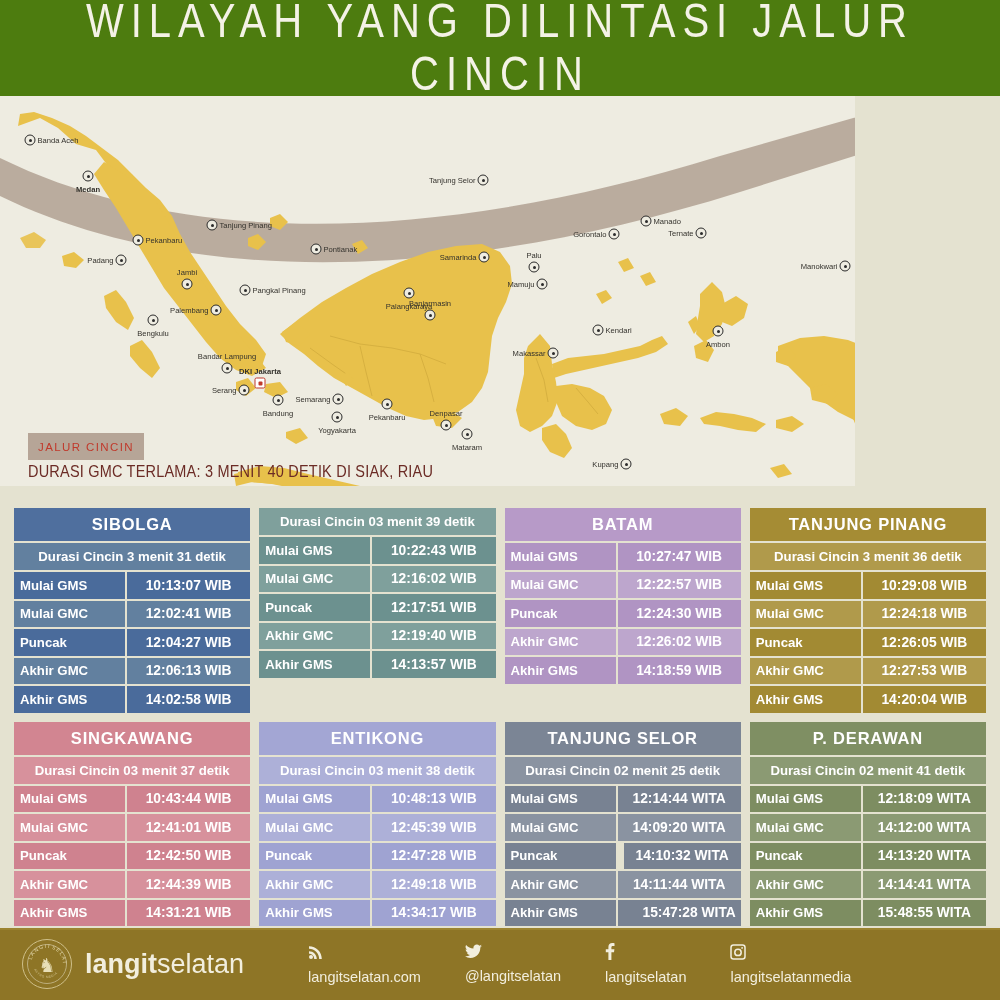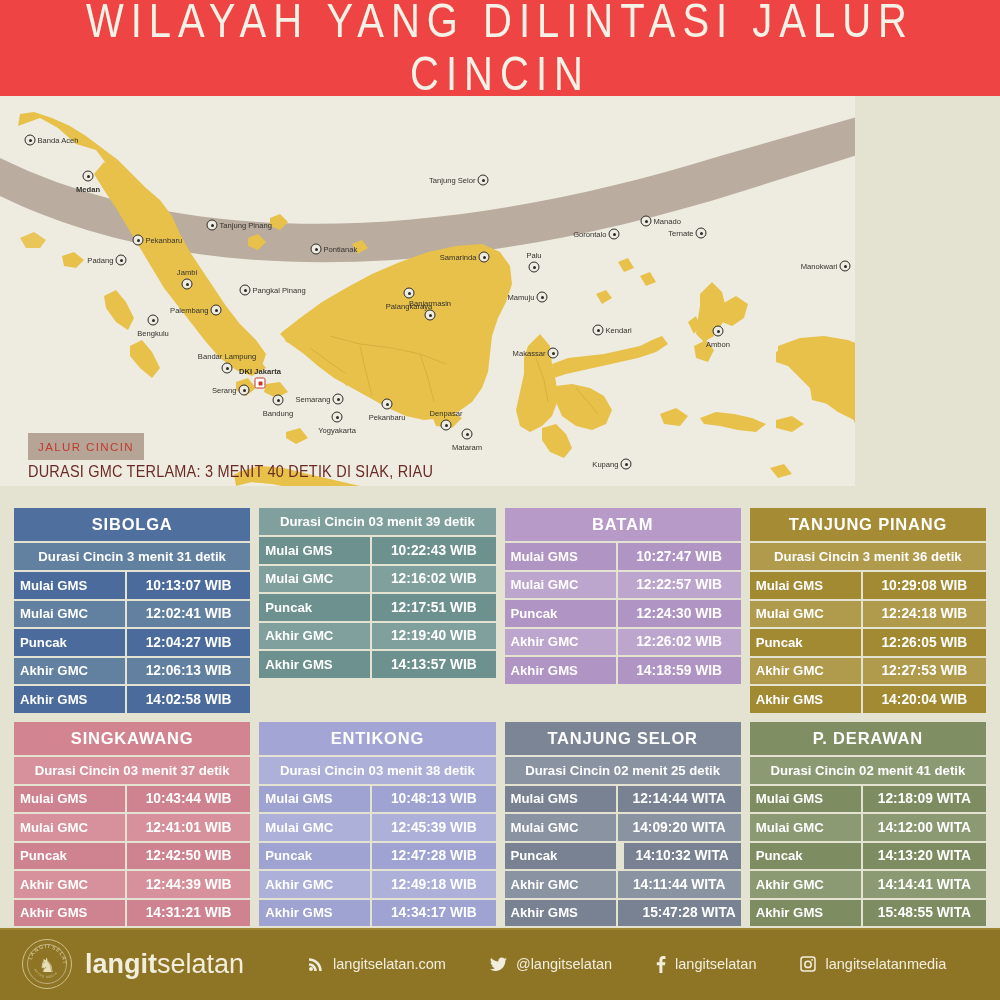--- a/index.html
+++ b/index.html
@@ -7,21 +7,21 @@
     width:1000px;height:1000px;overflow:hidden;
     background:#e4e2d0;
     font-family:"Liberation Sans","DejaVu Sans",sans-serif;
     -webkit-font-smoothing:antialiased;
   }
   .page{position:relative;width:1000px;height:1000px;}
 
   
   .header{
     position:absolute;left:0;top:0;width:1000px;height:96px;
-    background:#ef4444;
+    background:#4d7c0f;
   }
   .header-title{
     position:absolute;left:0;top:0;width:1000px;height:96px;
     display:flex;align-items:center;justify-content:center;
     color:#f4f2e6;font-size:40px;letter-spacing:7px;font-weight:300;
     text-align:center;
     font-family:"Liberation Sans","DejaVu Sans",sans-serif;
     transform:scaleY(1.18);
   }
 
@@ -127,21 +127,21 @@
     position:absolute;left:50%;top:52%;transform:translate(-50%,-50%);
     font-size:19px;color:#e8dfb8;line-height:1;
   }
   .seal-arc{
     position:absolute;left:0;top:0;width:48px;height:48px;
   }
   .wordmark{margin-left:13px;font-size:27px;line-height:1;color:#f2eedd;}
   .wordmark .b{font-weight:bold;}
   .wordmark .l{font-weight:300;}
   .social{display:flex;align-items:center;margin-left:64px;gap:44px;}
-  .soc{display:flex;align-items:center;gap:9px;color:#f2eedd;font-size:14.5px;}
+  .soc{display:flex;align-items:flex-start;gap:9px;color:#f2eedd;font-size:14.5px;flex-direction:column;}
   .soc svg{display:block;}
   .footer-topline{
     position:absolute;left:0;top:0;width:1000px;height:2px;background:#9c8430;
   }
 </style>
 </head>
 <body>
 
 <div class="page">
 
@@ -319,21 +319,21 @@
           <div class="city-label l">Tanjung Selor</div>
         </div>
         <div class="city" style="left: 484px; top: 161px;">
           <div class="city-dot"></div>
           <div class="city-label l">Samarinda</div>
         </div>
         <div class="city" style="left: 534px; top: 171px;">
           <div class="city-dot"></div>
           <div class="city-label t">Palu</div>
         </div>
-        <div class="city" style="left: 542px; top: 201px;">
+        <div class="city" style="left: 542px; top: 188px;">
           <div class="city-dot"></div>
           <div class="city-label l">Mamuju</div>
         </div>
         <div class="city" style="left: 553px; top: 257px;">
           <div class="city-dot"></div>
           <div class="city-label l">Makassar</div>
         </div>
         <div class="city" style="left: 598px; top: 234px;">
           <div class="city-dot"></div>
           <div class="city-label r">Kendari</div>

